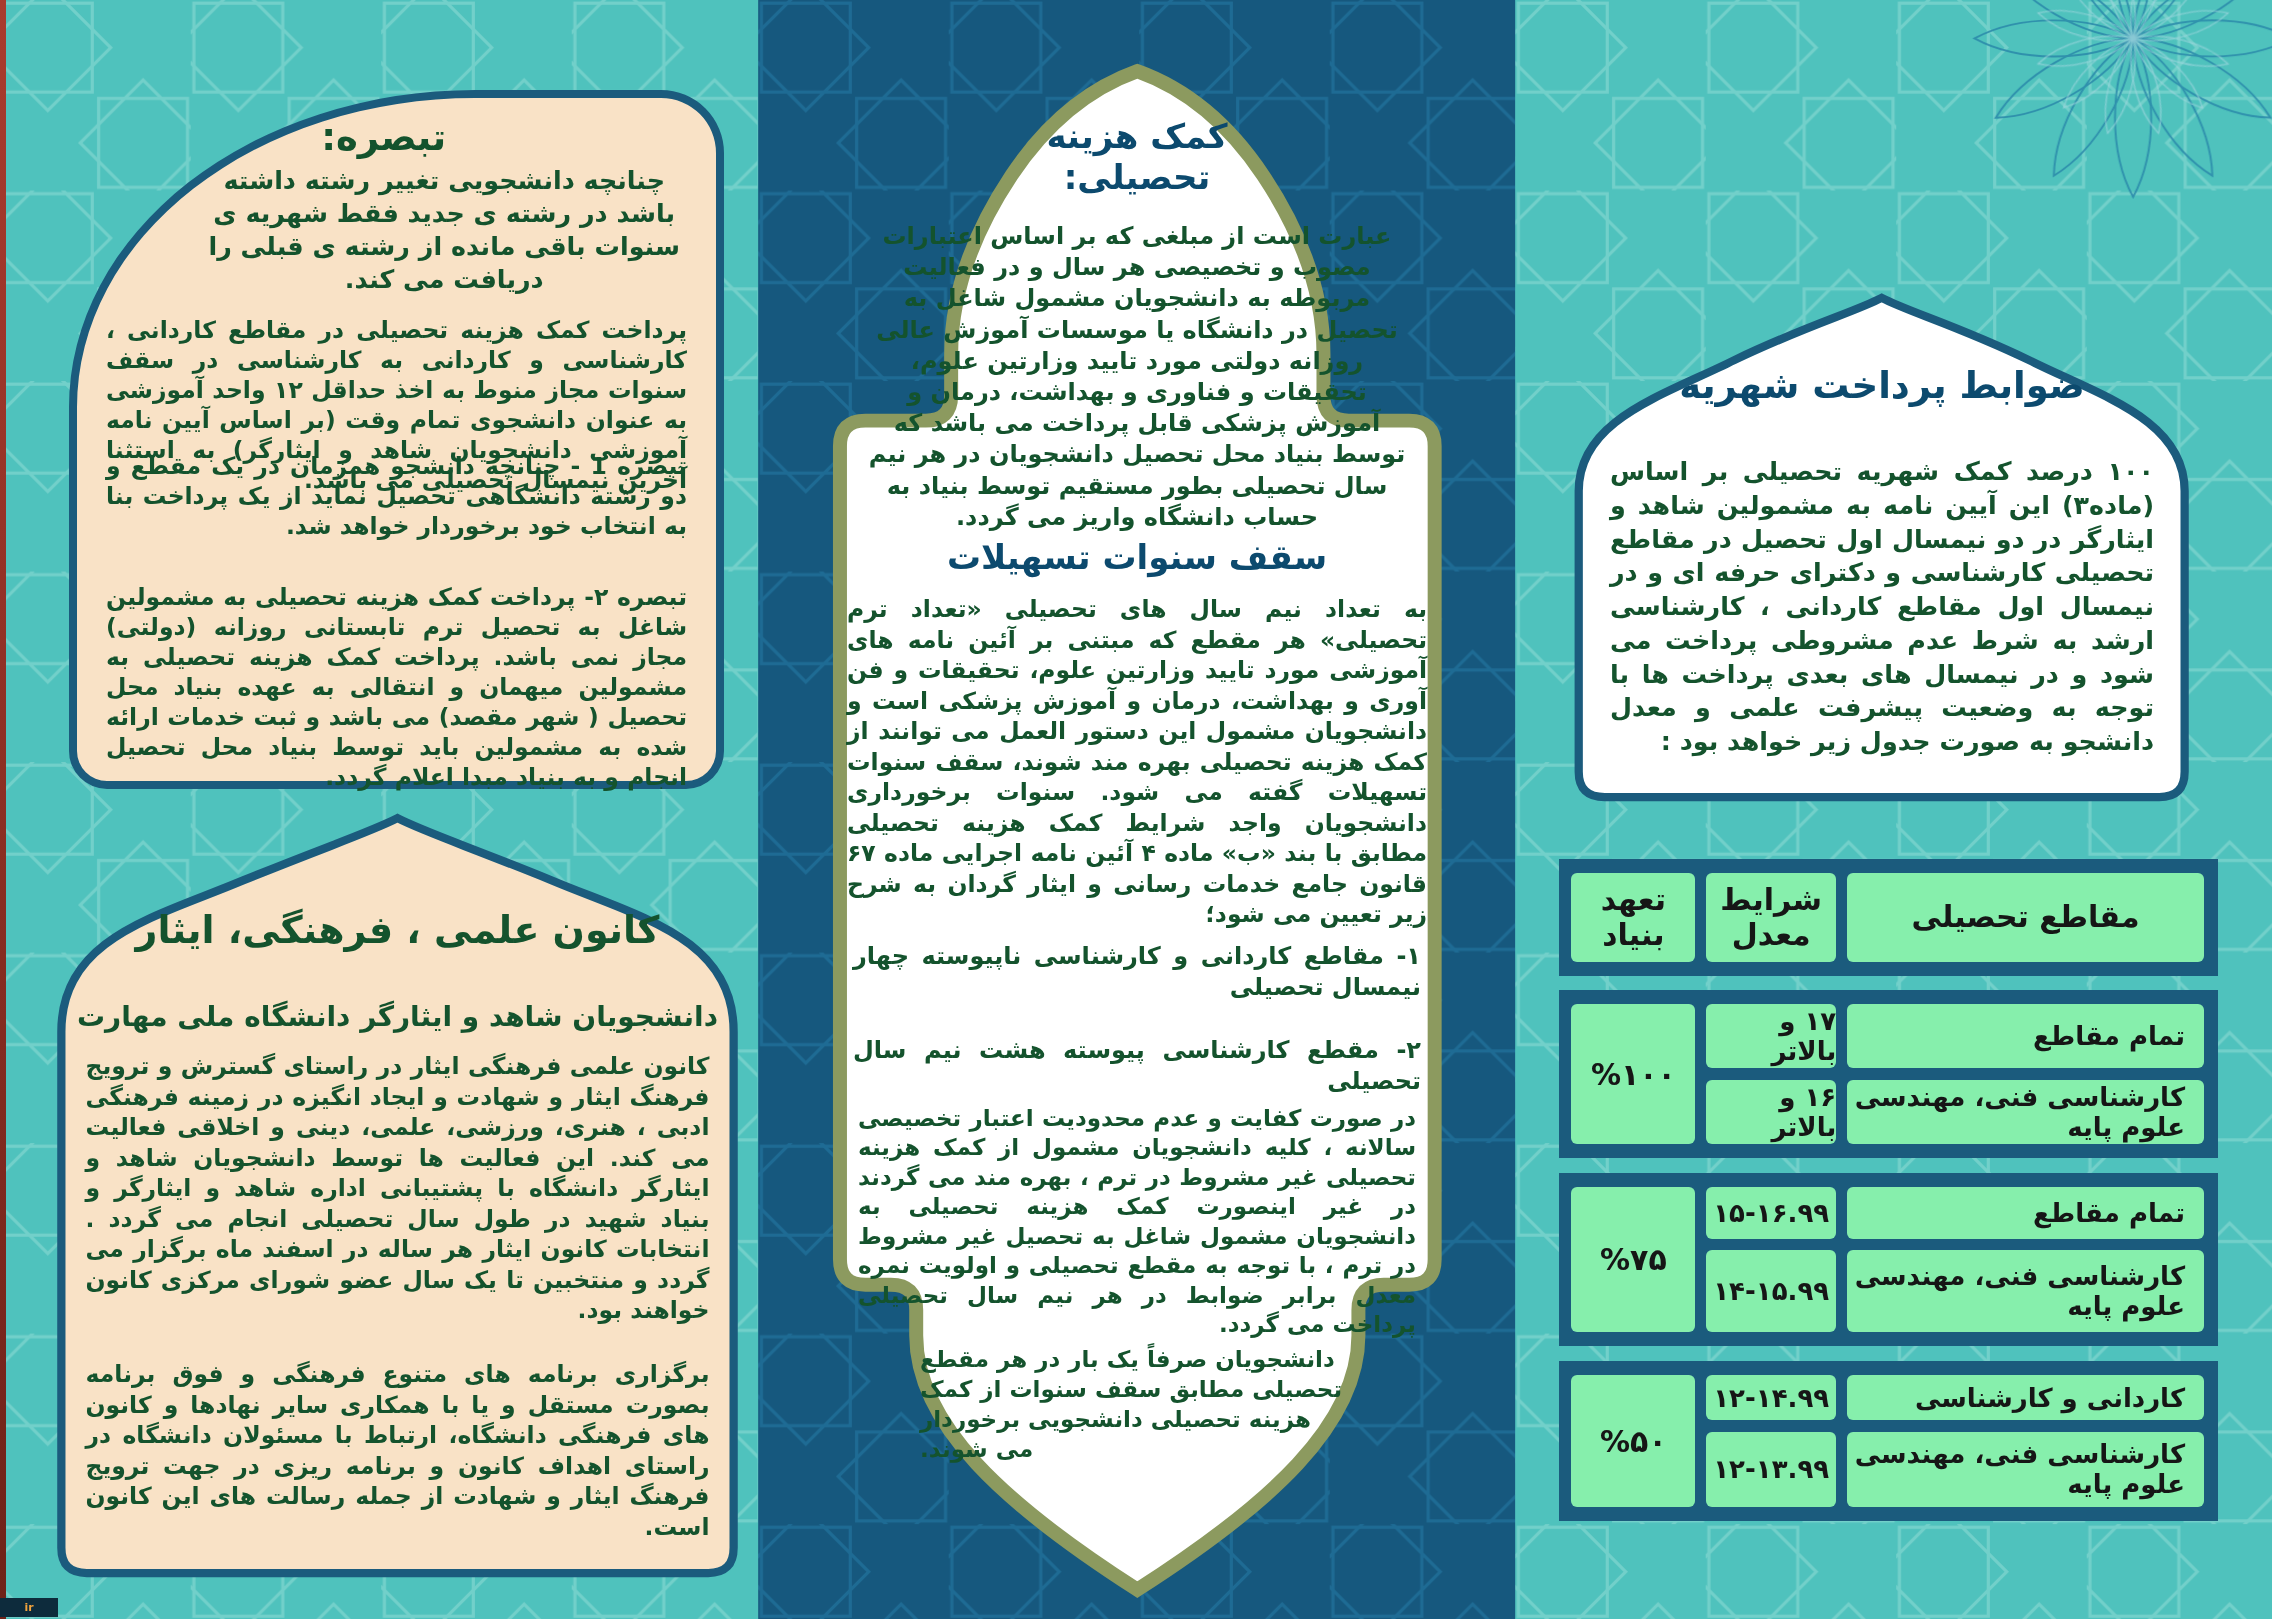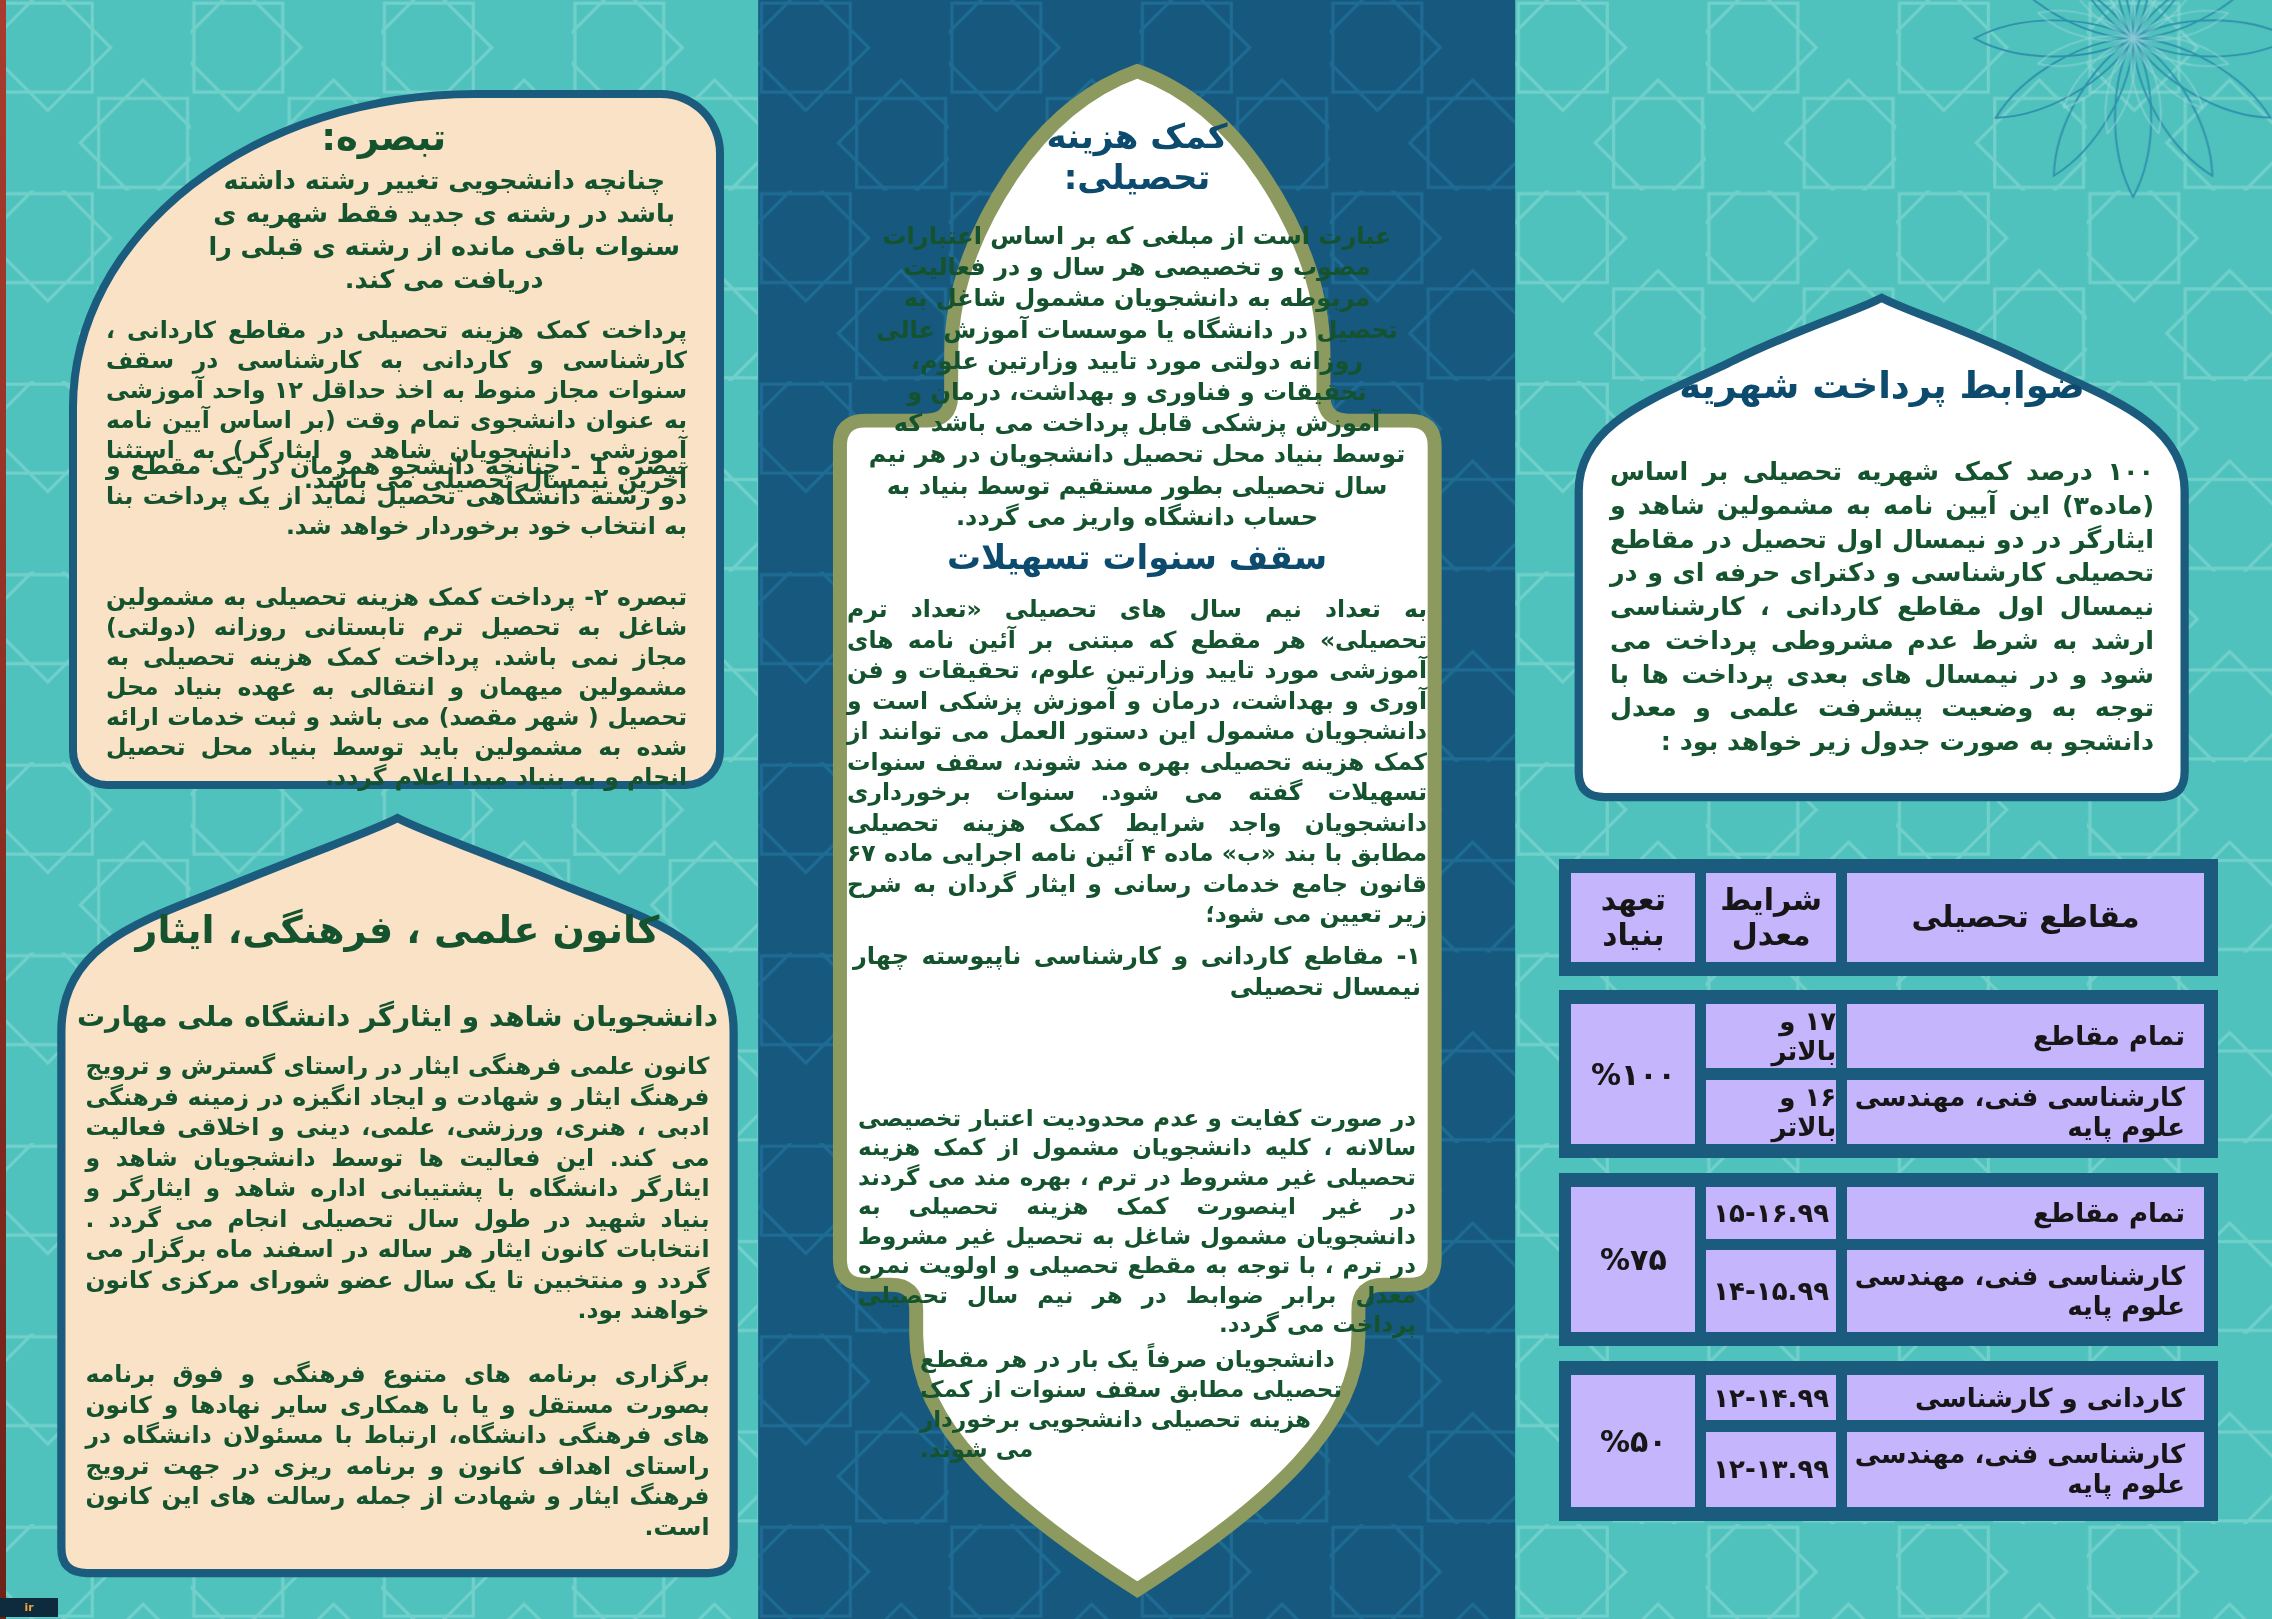--- a/index.html
+++ b/index.html
@@ -52,22 +52,22 @@
   .right-body{position:absolute;top:166px;left:37px;right:37px;font-size:25.4px;line-height:1.33;}
 
   
   .table-wrap{position:absolute;left:1559px;top:859px;width:659px;direction:rtl;}
   .t-block{position:absolute;left:0;width:659px;background:#1b5b7d;box-sizing:border-box;
            display:grid;grid-template-columns:357px 130px 124px;gap:11.4px 10.8px;padding:14px;}
   .t-header{top:0;height:117px;}
   .t-g1{top:131px;height:168px;}
   .t-g2{top:314px;height:173px;}
   .t-g3{top:502px;height:160px;}
-  .cell{background:#c4b5fd;display:flex;align-items:center;justify-content:center;
-        font-weight:bold;color:#161616;font-size:26px;direction:rtl;}
+  .cell{background:#86efac;display:flex;align-items:center;justify-content:center;
+        font-weight:bold;color:#161616;font-size:26px;direction:rtl;border-radius:6px;}
   .cell.head{font-size:30px;line-height:1.15;text-align:center;}
   .cell.start{justify-content:flex-start;padding-right:19px;box-sizing:border-box;}
   .cell.commit{grid-column:3;grid-row:1 / span 2;font-size:30px;}
   .cell.ltr{direction:ltr;}
 
   
   .edge-strip{position:absolute;left:0;top:0;width:6.3px;height:1620px;
               background:linear-gradient(#a93b2e,#6e2218);}
   .watermark{position:absolute;left:0;top:1598px;width:58px;height:19px;background:#0d2b3c;
              color:#f2a33c;font-size:10.8px;display:flex;align-items:center;justify-content:center;
@@ -181,20 +181,21 @@
                C 388 2368 249 2242 249 2102 L 249 2062 Q 249 2022 209 2022
                L 169 2022 Q 129 2022 129 1982 L 129 702 Q 129 662 169 662
                L 264 662 Q 304 662 304 622 L 304 558
                C 304 458 339 366 399 276 C 459 186 530 136 597 112 Z" fill="#ffffff" stroke="#8c9a5f" stroke-width="22"></path>
     </svg>
     <div class="fa olive mid-title"><span>کمک هزینه تحصیلی:</span></div>
     <div class="fa mid-intro">عبارت است از مبلغی که بر اساس اعتبارات مصوب و تخصیصی هر سال و در فعالیت مربوطه به دانشجویان مشمول شاغل به تحصیل در دانشگاه یا موسسات آموزش عالی روزانه دولتی مورد تایید وزارتین علوم، تحقیقات و فناوری و بهداشت، درمان و آموزش پزشکی قابل پرداخت می باشد که توسط بنیاد محل تحصیل دانشجویان در هر نیم سال تحصیلی بطور مستقیم توسط بنیاد به حساب دانشگاه واریز می گردد.</div>
     <div class="fa olive mid-sec-title">سقف سنوات تسهیلات</div>
     <div class="fa just mid-p1">به تعداد نیم سال های تحصیلی «تعداد ترم تحصیلی» هر مقطع که مبتنی بر آئین نامه های آموزشی مورد تایید وزارتین علوم، تحقیقات و فن آوری و بهداشت، درمان و آموزش پزشکی است و دانشجویان مشمول این دستور العمل می توانند از کمک هزینه تحصیلی بهره مند شوند، سقف سنوات تسهیلات گفته می شود. سنوات برخورداری دانشجویان واجد شرایط کمک هزینه تحصیلی مطابق با بند «ب» ماده ۴ آئین نامه اجرایی ماده ۶۷ قانون جامع خدمات رسانی و ایثار گردان به شرح زیر تعیین می شود؛</div>
     <div class="fa just mid-item1">۱- مقاطع کاردانی و کارشناسی ناپیوسته چهار نیمسال تحصیلی</div>
+    <div class="fa just mid-item2">۲- مقطع کارشناسی پیوسته هشت نیم سال تحصیلی</div>
     <div class="fa just mid-p2">در صورت کفایت و عدم محدودیت اعتبار تخصیصی سالانه ، کلیه دانشجویان مشمول از کمک هزینه تحصیلی غیر مشروط در ترم ، بهره مند می گردند در غیر اینصورت کمک هزینه تحصیلی به دانشجویان مشمول شاغل به تحصیل غیر مشروط در ترم ، با توجه به مقطع تحصیلی و اولویت نمره معدل برابر ضوابط در هر نیم سال تحصیلی پرداخت می گردد.</div>
     <div class="fa mid-p3">دانشجویان صرفاً یک بار در هر مقطع تحصیلی مطابق سقف سنوات از کمک هزینه تحصیلی دانشجویی برخوردار می شوند.</div>
   </div>
 
   <div class="right-box">
     <svg viewBox="0 0 973 815" aria-hidden="true">
       <path d="M 50 800 L 923 800 Q 963 800 963 760 L 963 318
                C 963 205 830 168 718 112 C 606 58 528 36 486 14
                C 444 36 366 58 254 112 C 142 168 9 205 9 318
                L 9 760 Q 9 800 50 800 Z" fill="#ffffff" stroke="#1b5b7d" stroke-width="13"></path>

